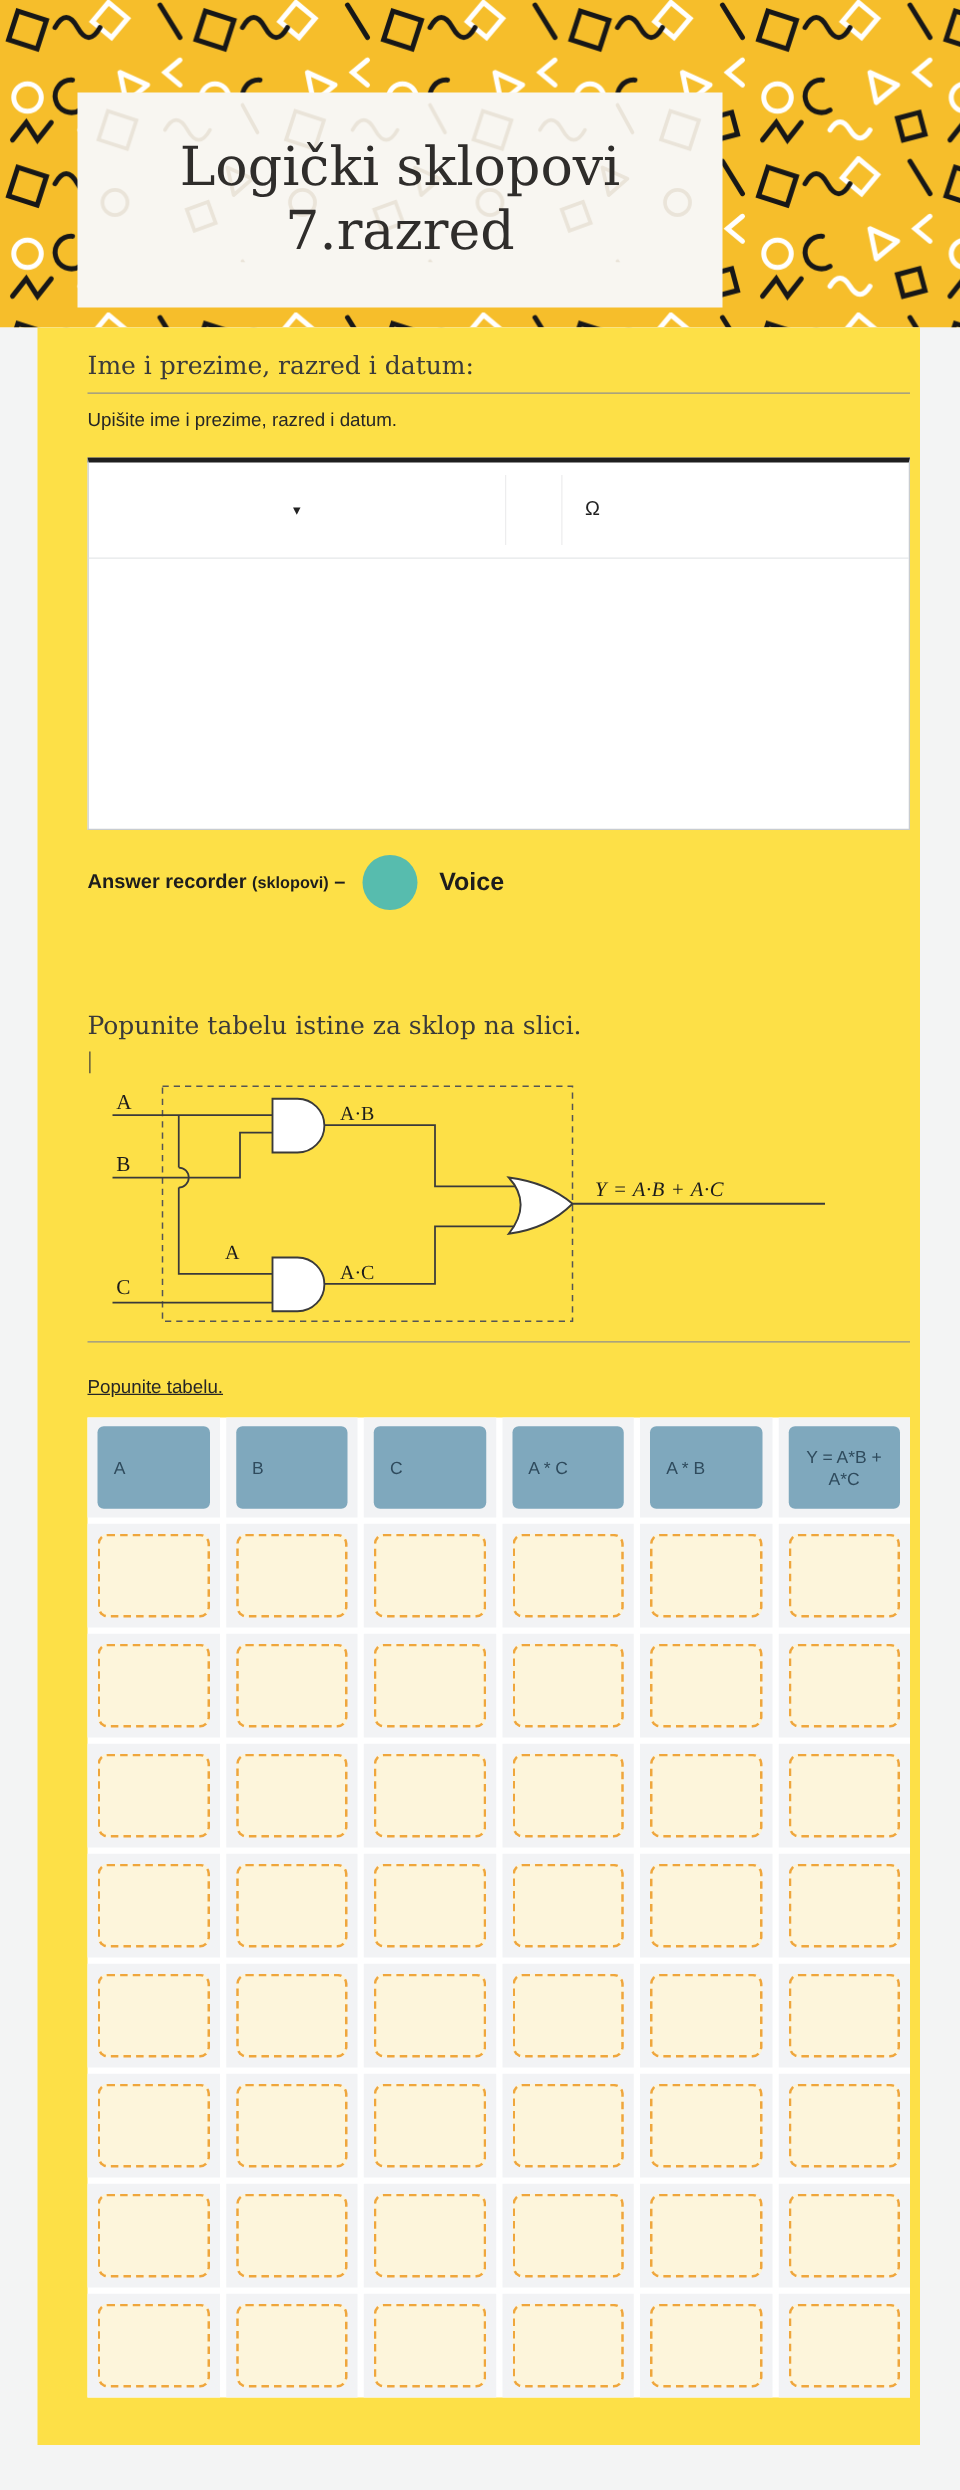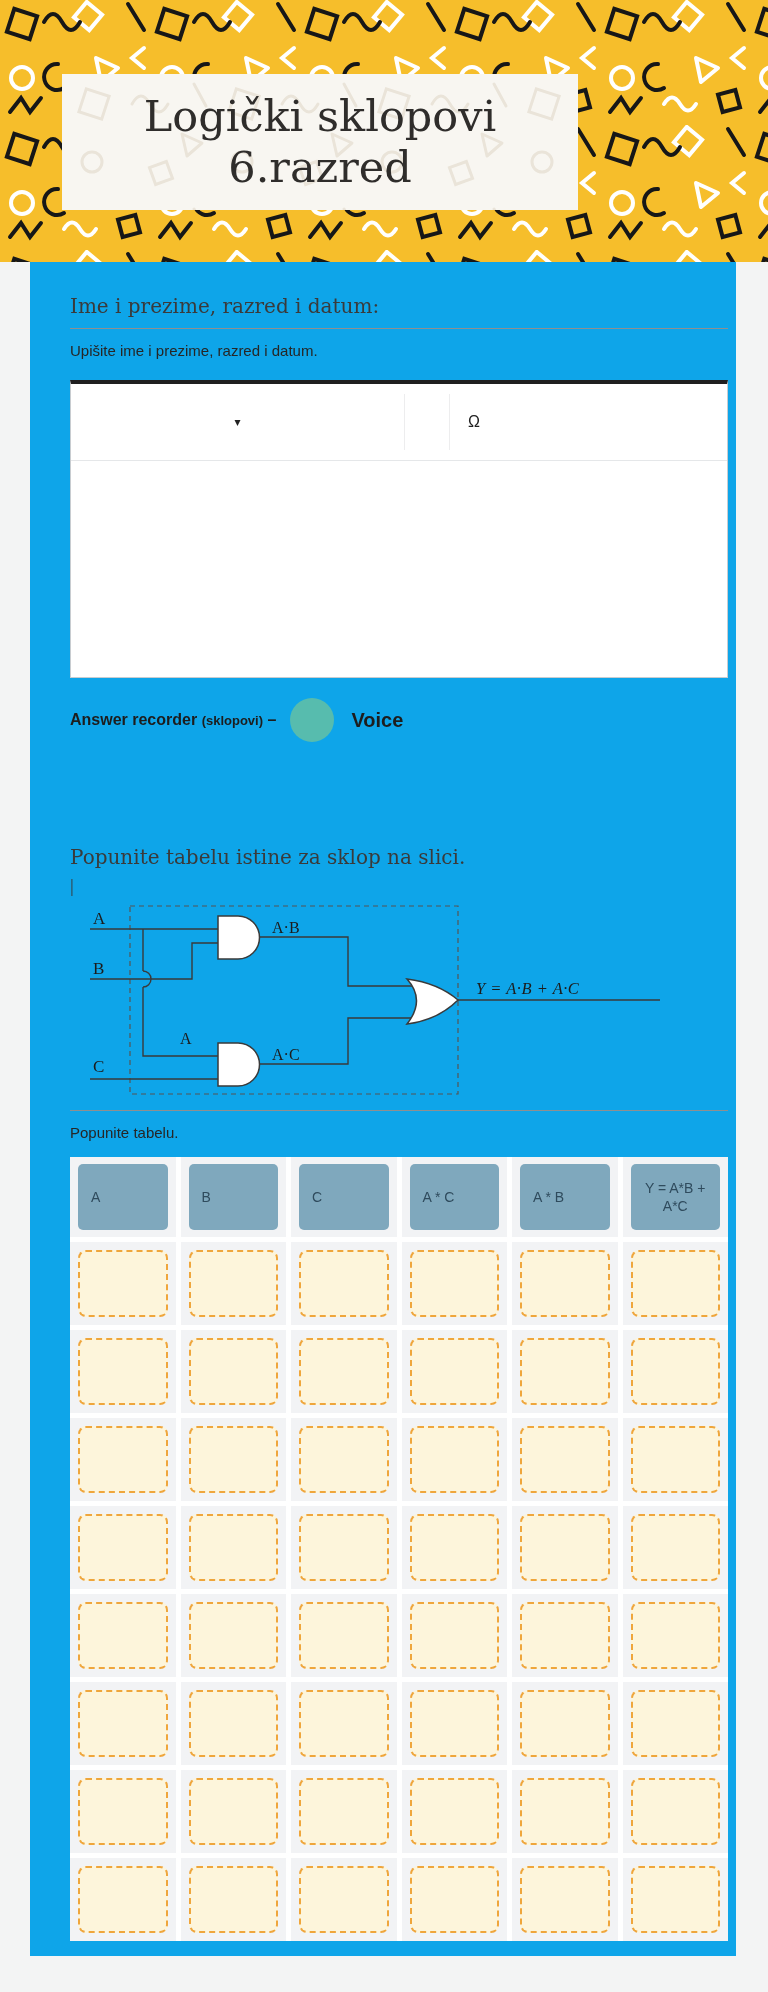--- a/index.html
+++ b/index.html
@@ -5,34 +5,34 @@
   html,body{margin:0;padding:0;}
   body{
     width:768px;height:1992px;position:relative;overflow:hidden;
     background:#F3F4F4;
     font-family:"Liberation Sans",sans-serif;
   }
   
   .header{position:absolute;top:0;left:0;width:768px;height:262px;}
   .header svg.bg{position:absolute;top:0;left:0;}
   .title-box{
-    position:absolute;left:62px;top:74px;width:516px;height:136px;
+    position:absolute;left:62px;top:74px;width:516px;height:172px;
     background:#F8F6F1;display:flex;flex-direction:column;
     justify-content:center;align-items:center;overflow:hidden;
   }
   .title-box svg.wm{position:absolute;top:0;left:0;}
   .title-line{
     position:relative;font-family:"DejaVu Serif",serif;font-weight:500;
     font-size:43px;line-height:1.18;color:#2F2D2B;text-align:center;white-space:nowrap;
   }
   
   .card{
     position:absolute;left:30px;top:262px;width:706px;height:1694px;
-    background:#0ea5e9;box-sizing:border-box;
-    padding:31px 8px 0 40px;
+    background:#fde047;box-sizing:border-box;
+    padding:17px 8px 0 40px;
   }
   .q-title{
     font-family:"DejaVu Serif",serif;font-weight:500;
     font-size:20px;line-height:1.3;color:#3A3A3A;margin:0;
   }
   hr.rule{border:none;border-top:1px solid #8F8F8F;margin:9px 0 0 0;}
   .instruction{margin-top:13px;font-size:15px;color:#262626;}
   
   .editor{
     margin-top:21px;border:1px solid #C8CCD0;border-top:4px solid #1F1F1F;
@@ -54,27 +54,27 @@
   
   .recorder{margin-top:19px;display:flex;align-items:center;height:46px;}
   .rec-label{font-size:16px;font-weight:bold;color:#1D1D1D;}
   .rec-opt{font-size:13px;font-weight:bold;color:#1D1D1D;}
   .rec-circle{
     width:44px;height:44px;border-radius:50%;border:none;background:#57BCAE;
     margin-left:14px;margin-right:17px;cursor:pointer;flex:0 0 auto;
   }
   .rec-voice{font-size:20px;font-weight:bold;color:#1D1D1D;}
   
-  .q2-title{margin-top:101px;}
+  .q2-title{margin-top:78px;}
   .cursor-bar{
     display:block;margin-top:6px;width:10px;height:20px;
     font-family:"Liberation Serif",serif;font-size:19px;color:#3B3B3B;line-height:20px;
   }
   .circuit{margin-left:10px;display:block;}
-  .tbl-instruction{margin-top:13px;font-size:15px;color:#262626;}
+  .tbl-instruction{margin-top:27px;font-size:15px;color:#262626;text-decoration:underline;}
   
   .truth-table{
     margin-top:16px;width:658px;display:grid;
     grid-template-columns:repeat(6,1fr);
     grid-template-rows:80px repeat(8,83px);
     gap:5px;background:#FFFFFF;
   }
   .tile{background:#F2F3F5;display:flex;box-sizing:border-box;}
   .h-chip{
     flex:1;margin:7px 8px;background:#7FA8BD;border-radius:5px;
@@ -116,21 +116,21 @@
       </pattern>
     </defs>
     <rect width="768" height="262" fill="#F6BE2B"></rect>
     <rect width="768" height="262" fill="url(#doodle)"></rect>
   </svg>
   <div class="title-box">
     <svg class="wm" width="516" height="136">
       <rect width="516" height="136" fill="url(#doodle-light)"></rect>
     </svg>
     <div class="title-line">Logički sklopovi</div>
-    <div class="title-line">6.razred</div>
+    <div class="title-line">7.razred</div>
   </div>
 </div>
 
 <div class="card">
 
   <h2 class="q-title">Ime i prezime, razred i datum:</h2>
   <hr class="rule">
   <div class="instruction">Upišite ime i prezime, razred i datum.</div>
 
   <div class="editor">

